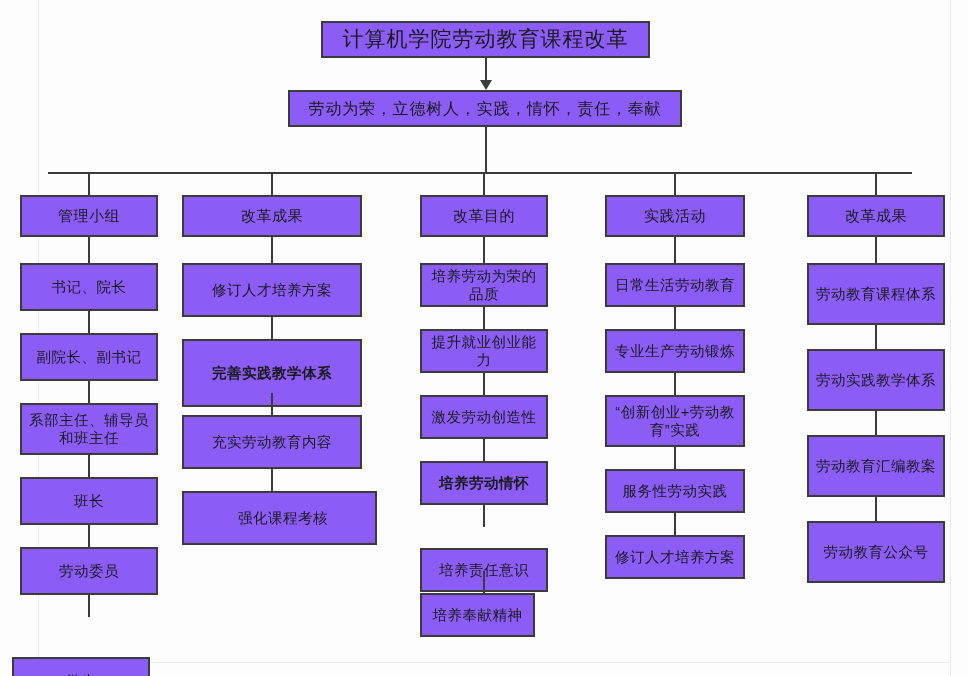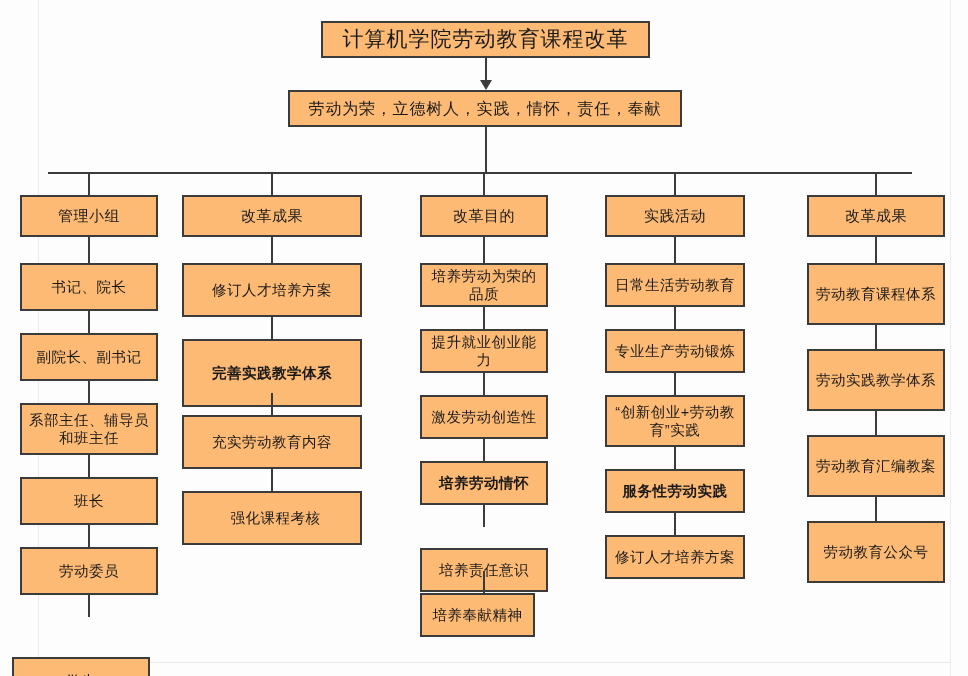--- a/index.html
+++ b/index.html
@@ -34,21 +34,21 @@
     top: 662px;
     left: 38px;
     width: 912px;
     height: 1px;
   }
 
   .node {
     position: absolute;
     box-sizing: border-box;
     border: 2px solid #3b3b3b;
-    background: #fdba74;
+    background: #8b5cf6;
     display: flex;
     align-items: center;
     justify-content: center;
     text-align: center;
     line-height: 1.25;
     letter-spacing: 0.5px;
     padding: 2px 4px;
   }
   .node.title {
     font-size: 21px;
@@ -116,21 +116,21 @@
       <div class="node leaf" style="left: 12px; top: 617px; width: 138px; height: 48px; margin-top: 40px;">学生</div>
       <div class="conn v" style="left: 271px; top: 172px; height: 23px;"></div>
       <div class="node head" style="left: 182px; top: 195px; width: 180px; height: 42px;">改革成果</div>
       <div class="conn v" style="left: 271px; top: 237px; height: 26px;"></div>
       <div class="node leaf" style="left: 182px; top: 263px; width: 180px; height: 54px;">修订人才培养方案</div>
       <div class="conn v" style="left: 271px; top: 317px; height: 22px;"></div>
       <div class="node leaf" style="left: 182px; top: 339px; width: 180px; height: 68px; font-weight: bold;">完善实践教学体系</div>
       <div class="conn v" style="left: 271px; top: 393px; height: 22px;"></div>
       <div class="node leaf" style="left: 182px; top: 415px; width: 180px; height: 54px;">充实劳动教育内容</div>
       <div class="conn v" style="left: 271px; top: 469px; height: 22px;"></div>
-      <div class="node leaf" style="left: 182px; top: 491px; width: 180px; height: 54px; padding-left: 11px;">强化课程考核</div>
+      <div class="node leaf" style="left: 182px; top: 491px; width: 195px; height: 54px; padding-left: 11px;">强化课程考核</div>
       <div class="conn v" style="left: 483px; top: 172px; height: 23px;"></div>
       <div class="node head" style="left: 420px; top: 195px; width: 128px; height: 42px;">改革目的</div>
       <div class="conn v" style="left: 483px; top: 237px; height: 26px;"></div>
       <div class="node leaf" style="left: 420px; top: 263px; width: 128px; height: 44px;">培养劳动为荣的品质</div>
       <div class="conn v" style="left: 483px; top: 307px; height: 22px;"></div>
       <div class="node leaf" style="left: 420px; top: 329px; width: 128px; height: 44px;">提升就业创业能力</div>
       <div class="conn v" style="left: 483px; top: 373px; height: 22px;"></div>
       <div class="node leaf" style="left: 420px; top: 395px; width: 128px; height: 44px;">激发劳动创造性</div>
       <div class="conn v" style="left: 483px; top: 439px; height: 22px;"></div>
       <div class="node leaf" style="left: 420px; top: 461px; width: 128px; height: 44px; font-weight: bold;">培养劳动情怀</div>
@@ -140,21 +140,21 @@
       <div class="node leaf" style="left: 420px; top: 593px; width: 115px; height: 44px;">培养奉献精神</div>
       <div class="conn v" style="left: 674px; top: 172px; height: 23px;"></div>
       <div class="node head" style="left: 605px; top: 195px; width: 140px; height: 42px;">实践活动</div>
       <div class="conn v" style="left: 674px; top: 237px; height: 26px;"></div>
       <div class="node leaf" style="left: 605px; top: 263px; width: 140px; height: 44px;">日常生活劳动教育</div>
       <div class="conn v" style="left: 674px; top: 307px; height: 22px;"></div>
       <div class="node leaf" style="left: 605px; top: 329px; width: 140px; height: 44px;">专业生产劳动锻炼</div>
       <div class="conn v" style="left: 674px; top: 373px; height: 22px;"></div>
       <div class="node leaf" style="left: 605px; top: 395px; width: 140px; height: 52px;">“创新创业+劳动教育”实践</div>
       <div class="conn v" style="left: 674px; top: 447px; height: 22px;"></div>
-      <div class="node leaf" style="left: 605px; top: 469px; width: 140px; height: 44px; font-weight: bold;">服务性劳动实践</div>
+      <div class="node leaf" style="left: 605px; top: 469px; width: 140px; height: 44px;">服务性劳动实践</div>
       <div class="conn v" style="left: 674px; top: 513px; height: 22px;"></div>
       <div class="node leaf" style="left: 605px; top: 535px; width: 140px; height: 44px;">修订人才培养方案</div>
       <div class="conn v" style="left: 875px; top: 172px; height: 23px;"></div>
       <div class="node head" style="left: 807px; top: 195px; width: 138px; height: 42px;">改革成果</div>
       <div class="conn v" style="left: 875px; top: 237px; height: 26px;"></div>
       <div class="node leaf" style="left: 807px; top: 263px; width: 138px; height: 62px;">劳动教育课程体系</div>
       <div class="conn v" style="left: 875px; top: 325px; height: 24px;"></div>
       <div class="node leaf" style="left: 807px; top: 349px; width: 138px; height: 62px;">劳动实践教学体系</div>
       <div class="conn v" style="left: 875px; top: 411px; height: 24px;"></div>
       <div class="node leaf" style="left: 807px; top: 435px; width: 138px; height: 62px;">劳动教育汇编教案</div>

